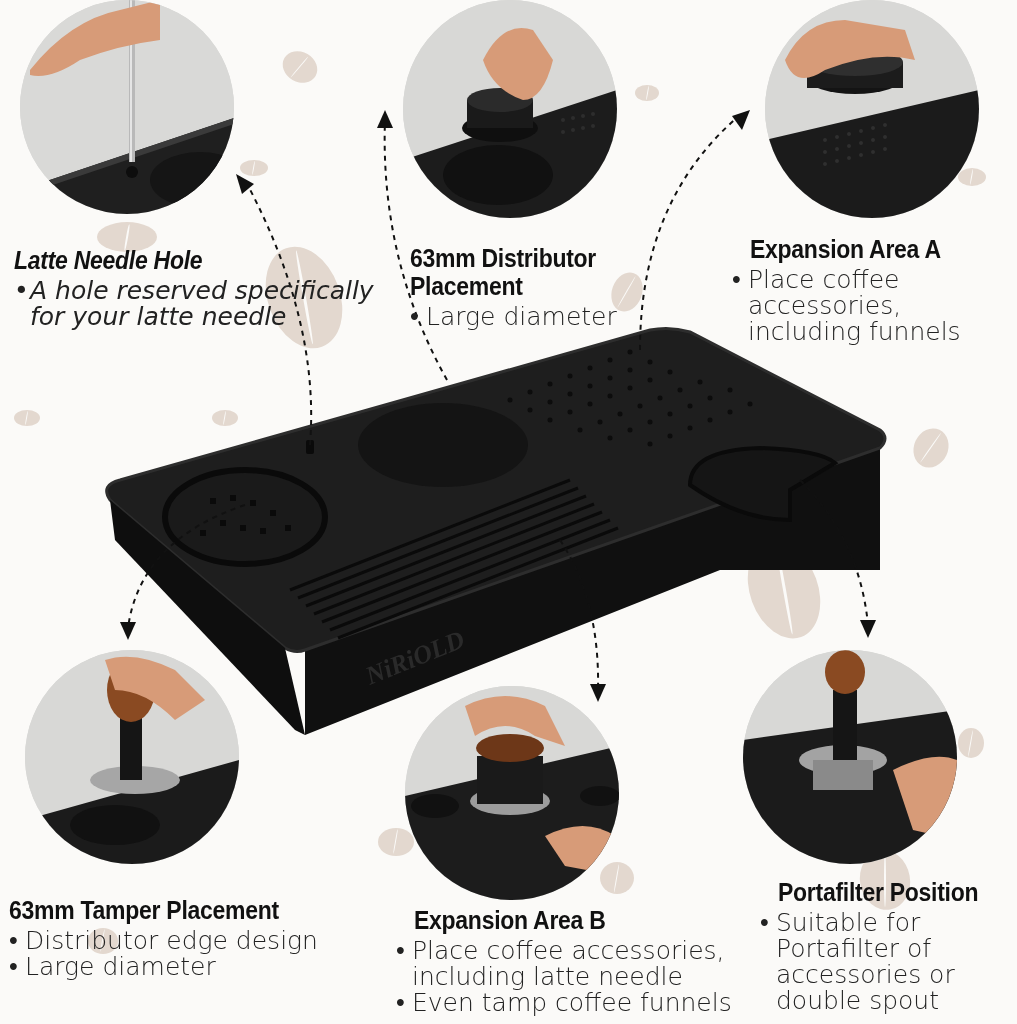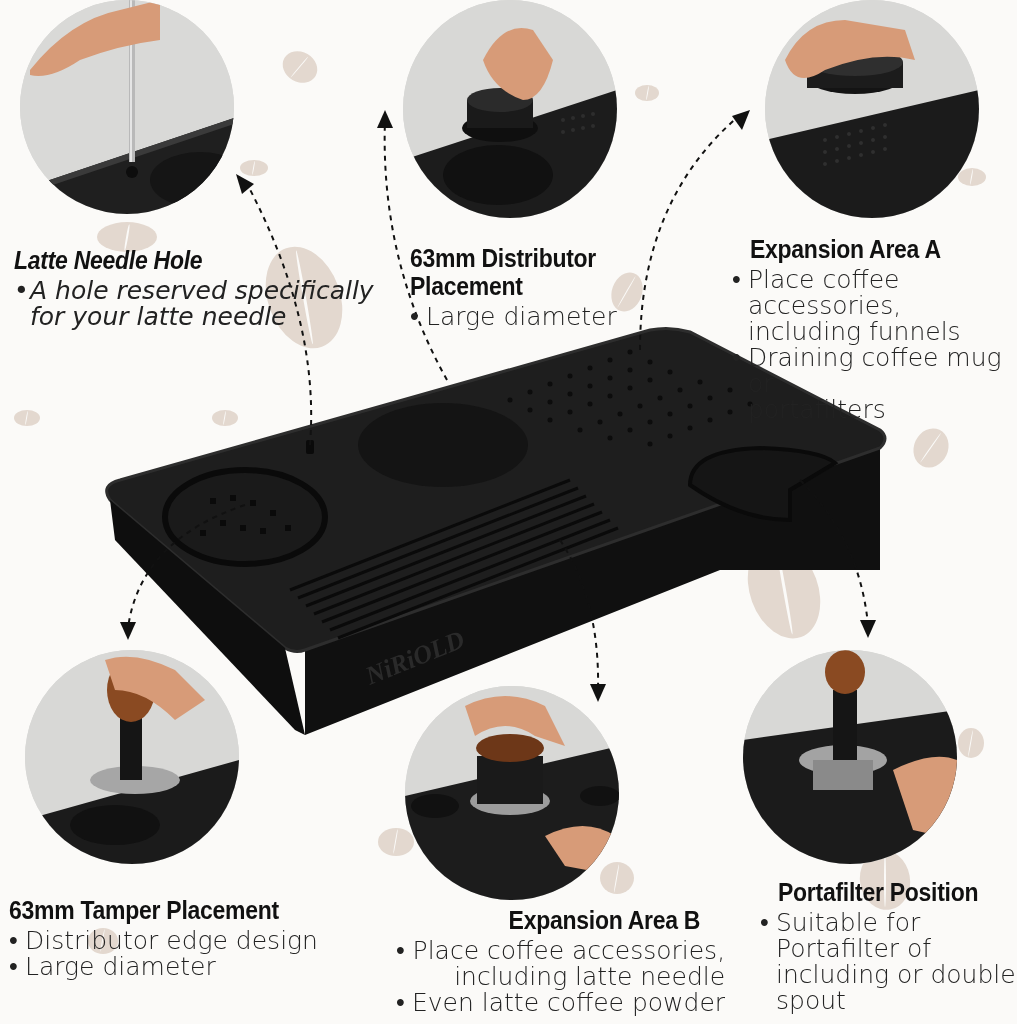--- a/index.html
+++ b/index.html
@@ -257,41 +257,39 @@
   <ul class="bullets">
     <li>Large diameter</li>
   </ul>
 </div>
 
 <div class="block" style="left:732px;top:235px;">
   <div class="title" style="margin-left:18px;">Expansion Area A</div>
   <ul class="bullets">
     <li>Place coffee accessories,
 including funnels</li>
-    <li>Draining coffee mug or
-portafilters</li>
   </ul>
 </div>
 
 <div class="block" style="left:9px;top:896px;">
   <div class="title">63mm Tamper Placement</div>
   <ul class="bullets">
     <li>Distributor edge design</li>
     <li>Large diameter</li>
   </ul>
 </div>
 
-<div class="block" style="left:396px;top:906px;text-align:right;">
+<div class="block" style="left:396px;top:906px;">
   <div class="title" style="margin-left:18px;">Expansion Area B</div>
   <ul class="bullets">
     <li>Place coffee accessories,
 including latte needle</li>
-    <li>Even latte coffee powder</li>
+    <li>Even tamp coffee funnels</li>
   </ul>
 </div>
 
 <div class="block" style="left:760px;top:878px;">
   <div class="title" style="margin-left:18px;">Portafilter Position</div>
   <ul class="bullets">
     <li>Suitable for Portafilter of
-including or double spout</li>
+accessories or double spout</li>
   </ul>
 </div>
 
 </body></html>

